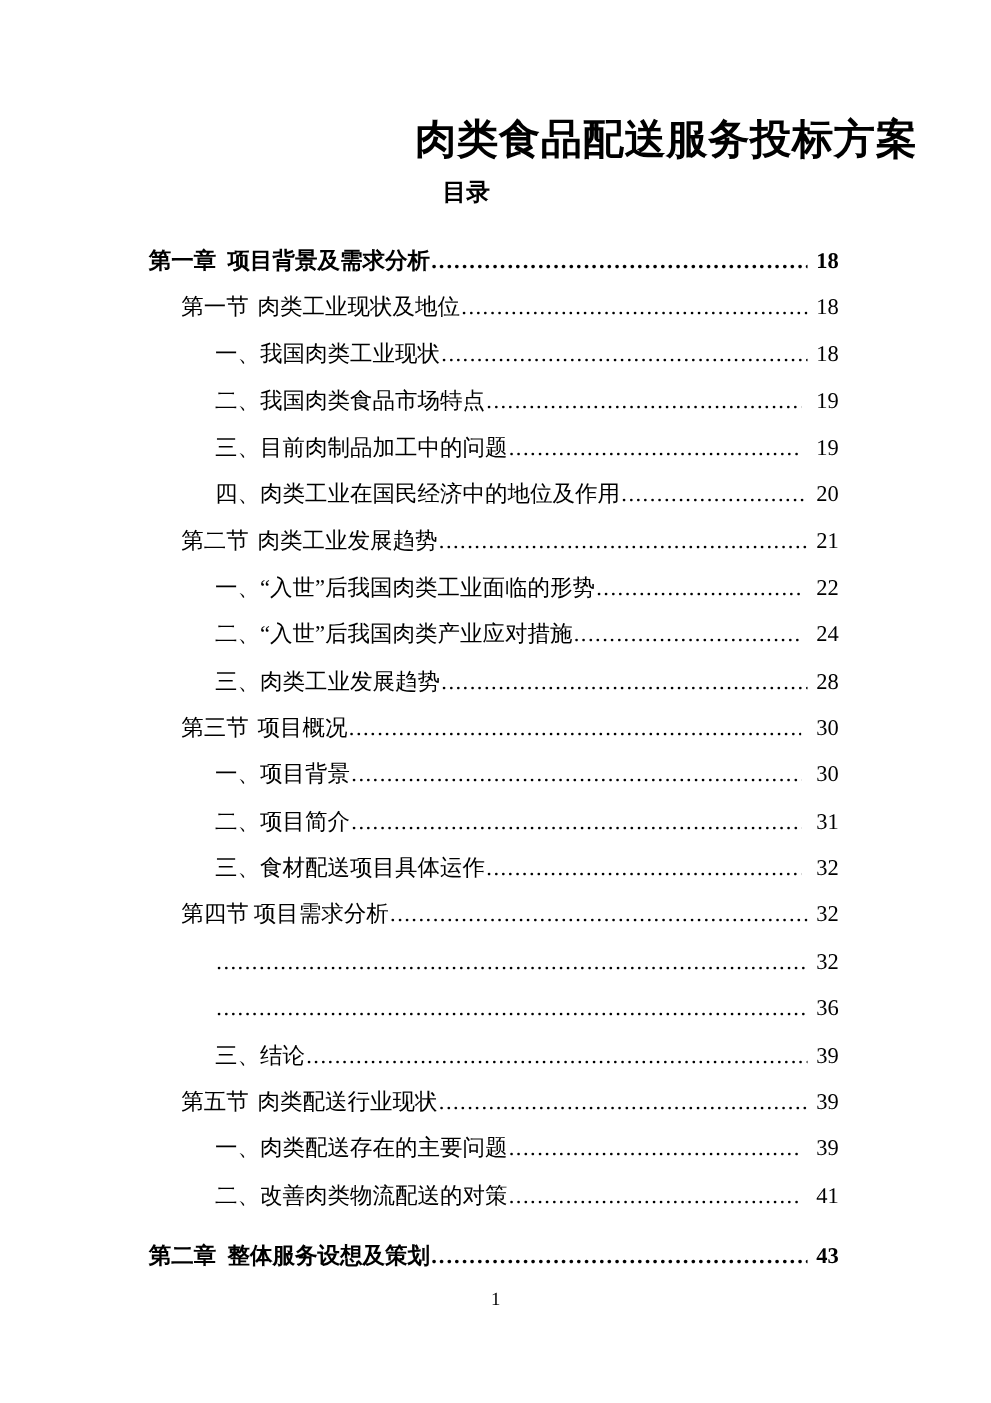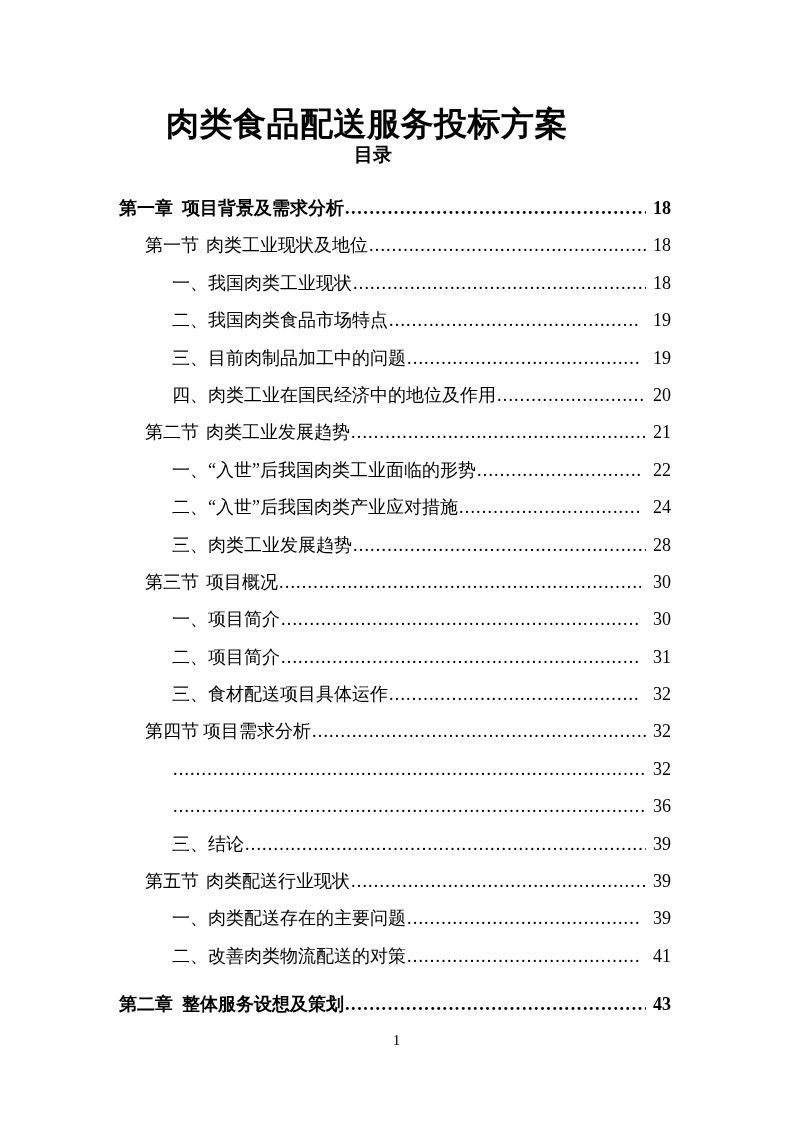--- a/index.html
+++ b/index.html
@@ -18,24 +18,24 @@
 
   .page {
     position: absolute;
     top: 0; left: 0;
     width: 793px;
     height: 1122px;
   }
 
   .doc-title {
     position: absolute;
-    top: 104px;
+    top: 92px;
     left: 0;
     width: 734px;
-    text-align: center;
+    text-align: right;
     font-size: 33px;
     font-weight: bold;
     letter-spacing: 0.5px;
     line-height: 40px;
     white-space: nowrap;
   }
 
   .doc-subtitle {
     position: absolute;
     top: 142px;
@@ -194,21 +194,21 @@
         <span class="label"><span>三、肉类工业发展趋势</span></span>
         <span class="leader"></span>
         <span class="pageno">28</span>
       </div>
       <div class="toc-row lvl-section sp-1">
         <span class="label"><span>第三节</span><span class="gap"></span><span>项目概况</span></span>
         <span class="leader"></span>
         <span class="pageno">30</span>
       </div>
       <div class="toc-row lvl-sub sp-1">
-        <span class="label"><span>一、项目简介</span></span>
+        <span class="label"><span>一、项目背景</span></span>
         <span class="leader"></span>
         <span class="pageno">30</span>
       </div>
       <div class="toc-row lvl-sub sp-1">
         <span class="label"><span>二、项目简介</span></span>
         <span class="leader"></span>
         <span class="pageno">31</span>
       </div>
       <div class="toc-row lvl-sub sp-1">
         <span class="label"><span>三、食材配送项目具体运作</span></span>

